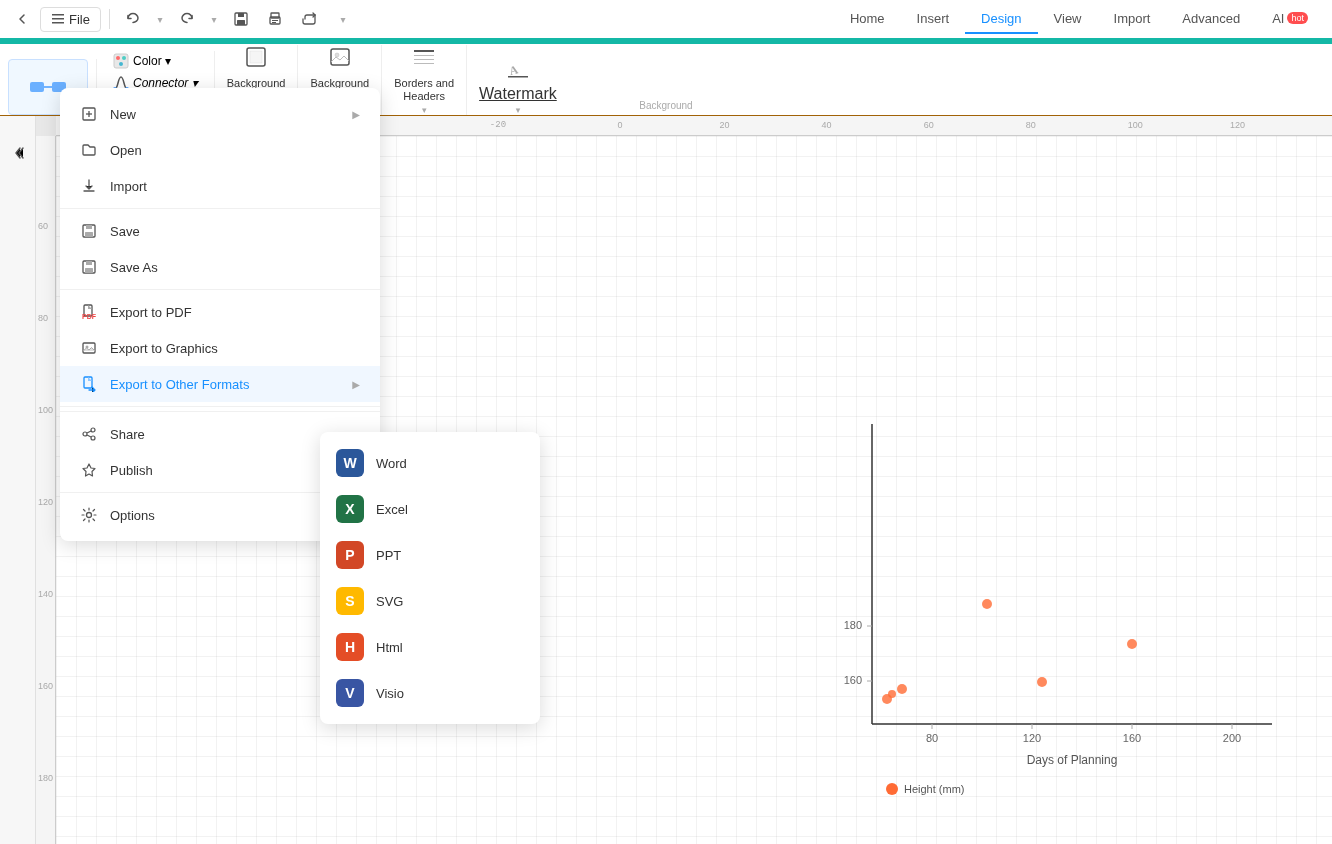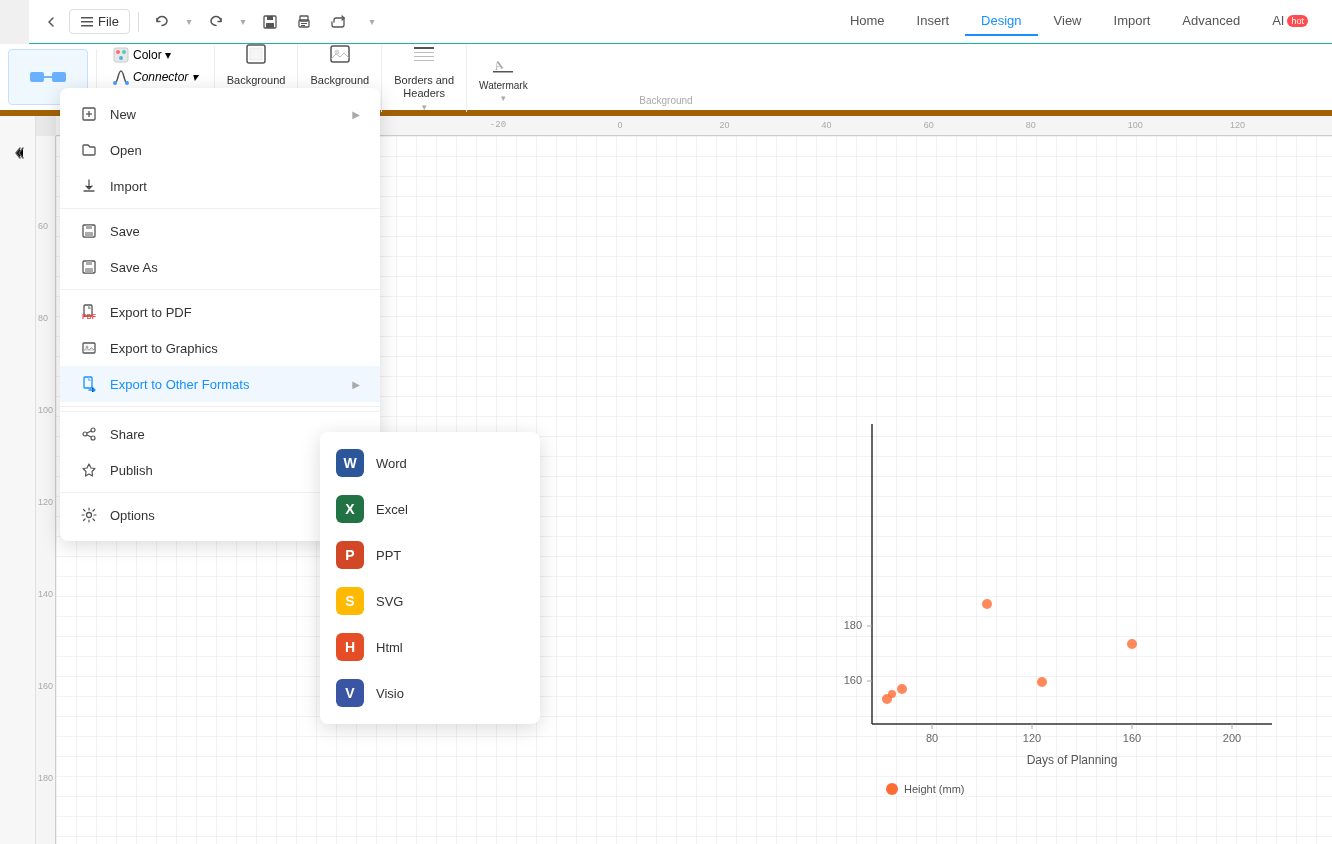--- a/index.html
+++ b/index.html
@@ -2,28 +2,27 @@
 <html><head>
   <meta charset="utf-8">
   <style>
     * { box-sizing: border-box; margin: 0; padding: 0; }
     body { font-family: -apple-system, BlinkMacSystemFont, 'Segoe UI', sans-serif; font-size: 13px; background: #f0f0f0; overflow: hidden; }
 
     
     .titlebar {
       height: 44px;
       background: #fff;
-      border-bottom: 1px solid #14b8a6;
+      border-bottom: 6px solid #14b8a6;
       display: flex;
       align-items: center;
       padding: 12px 8px;
       gap: 4px;
       position: relative;
       z-index: 100;
-      margin-left: 29px;
     }
     .titlebar-back {
       width: 28px; height: 28px;
       display: flex; align-items: center; justify-content: center;
       color: #555; cursor: pointer; border-radius: 4px;
     }
     .file-menu-btn {
       display: flex; align-items: center; gap: 4px;
       padding: 4px 10px; border-radius: 4px;
       background: #fff; border: 1px solid #ddd;
@@ -187,21 +186,21 @@
     <div class="nav-tab">Advanced</div>
     <div class="nav-tab" style="display:flex;align-items:center;gap:3px;">
       AI
       <span style="background:#ff4d4f;color:#fff;font-size:9px;padding:1px 4px;border-radius:8px;">hot</span>
     </div>
   </div>
 </div>
 
 <div class="app-layout">
 
-  <div style="position:absolute;top:0;left:0;right:0;height:72px;background:#fff;border-bottom:6px solid #a16207;display:flex;align-items:center;z-index:5;">
+  <div style="position:absolute;top:0;left:0;right:0;height:72px;background:#fff;border-bottom:1px solid #a16207;display:flex;align-items:flex-end;z-index:5;">
 
     <div style="display:flex;align-items:center;padding:0 8px;border-right:1px solid #eee;gap:4px;">
       <div style="width:80px;height:56px;background:#f0f8ff;border:1px solid #c8e0ff;border-radius:4px;display:flex;align-items:center;justify-content:center;">
         <svg width="40" height="30" viewBox="0 0 40 30">
             <rect x="2" y="10" width="14" height="10" rx="2" fill="#4a9eff" opacity="0.8"></rect>
             <rect x="24" y="10" width="14" height="10" rx="2" fill="#4a9eff" opacity="0.8"></rect>
             <line x1="16" y1="15" x2="24" y2="15" stroke="#4a9eff" stroke-width="1.5" marker-end="url(#arr)"></line>
           </svg>
       </div>
     </div>
@@ -268,21 +267,21 @@
       <span style="font-size:9px;color:#aaa;">▾</span>
     </div>
 
     <div style="display:flex;flex-direction:column;align-items:center;justify-content:center;padding:0 12px;gap:2px;min-width:70px;cursor:pointer;">
       <div>
         <svg width="24" height="24" viewBox="0 0 24 24">
             <text x="3" y="17" font-size="12" fill="#555" font-family="serif" font-weight="bold" opacity="0.5" transform="rotate(-15,12,12)">A</text>
             <rect x="2" y="20" width="20" height="1.5" fill="#555"></rect>
           </svg>
       </div>
-      <span style="font-size:10px;color:#333;">Watermark</span>
+      <span style="font-size:16px;color:#333;text-decoration:underline;">Watermark</span>
       <span style="font-size:9px;color:#aaa;">▾</span>
     </div>
 
     <div style="position:absolute;bottom:4px;left:50%;transform:translateX(-50%);font-size:10px;color:#aaa;">Background</div>
   </div>
 
   <div style="position:absolute;top:72px;left:0;width:36px;bottom:0;background:#f7f7f7;border-right:1px solid #e0e0e0;display:flex;flex-direction:column;align-items:center;padding-top:8px;gap:4px;z-index:10;">
     <div style="width:26px;height:26px;display:flex;align-items:center;justify-content:center;cursor:pointer;border-radius:3px;font-size:11px;color:#555;margin-top:16px;">
       <svg width="14" height="14" viewBox="0 0 14 14">
           <path d="M9 2L5 7L9 12" stroke="#555" stroke-width="1.5" stroke-linecap="round" stroke-linejoin="round"></path>

